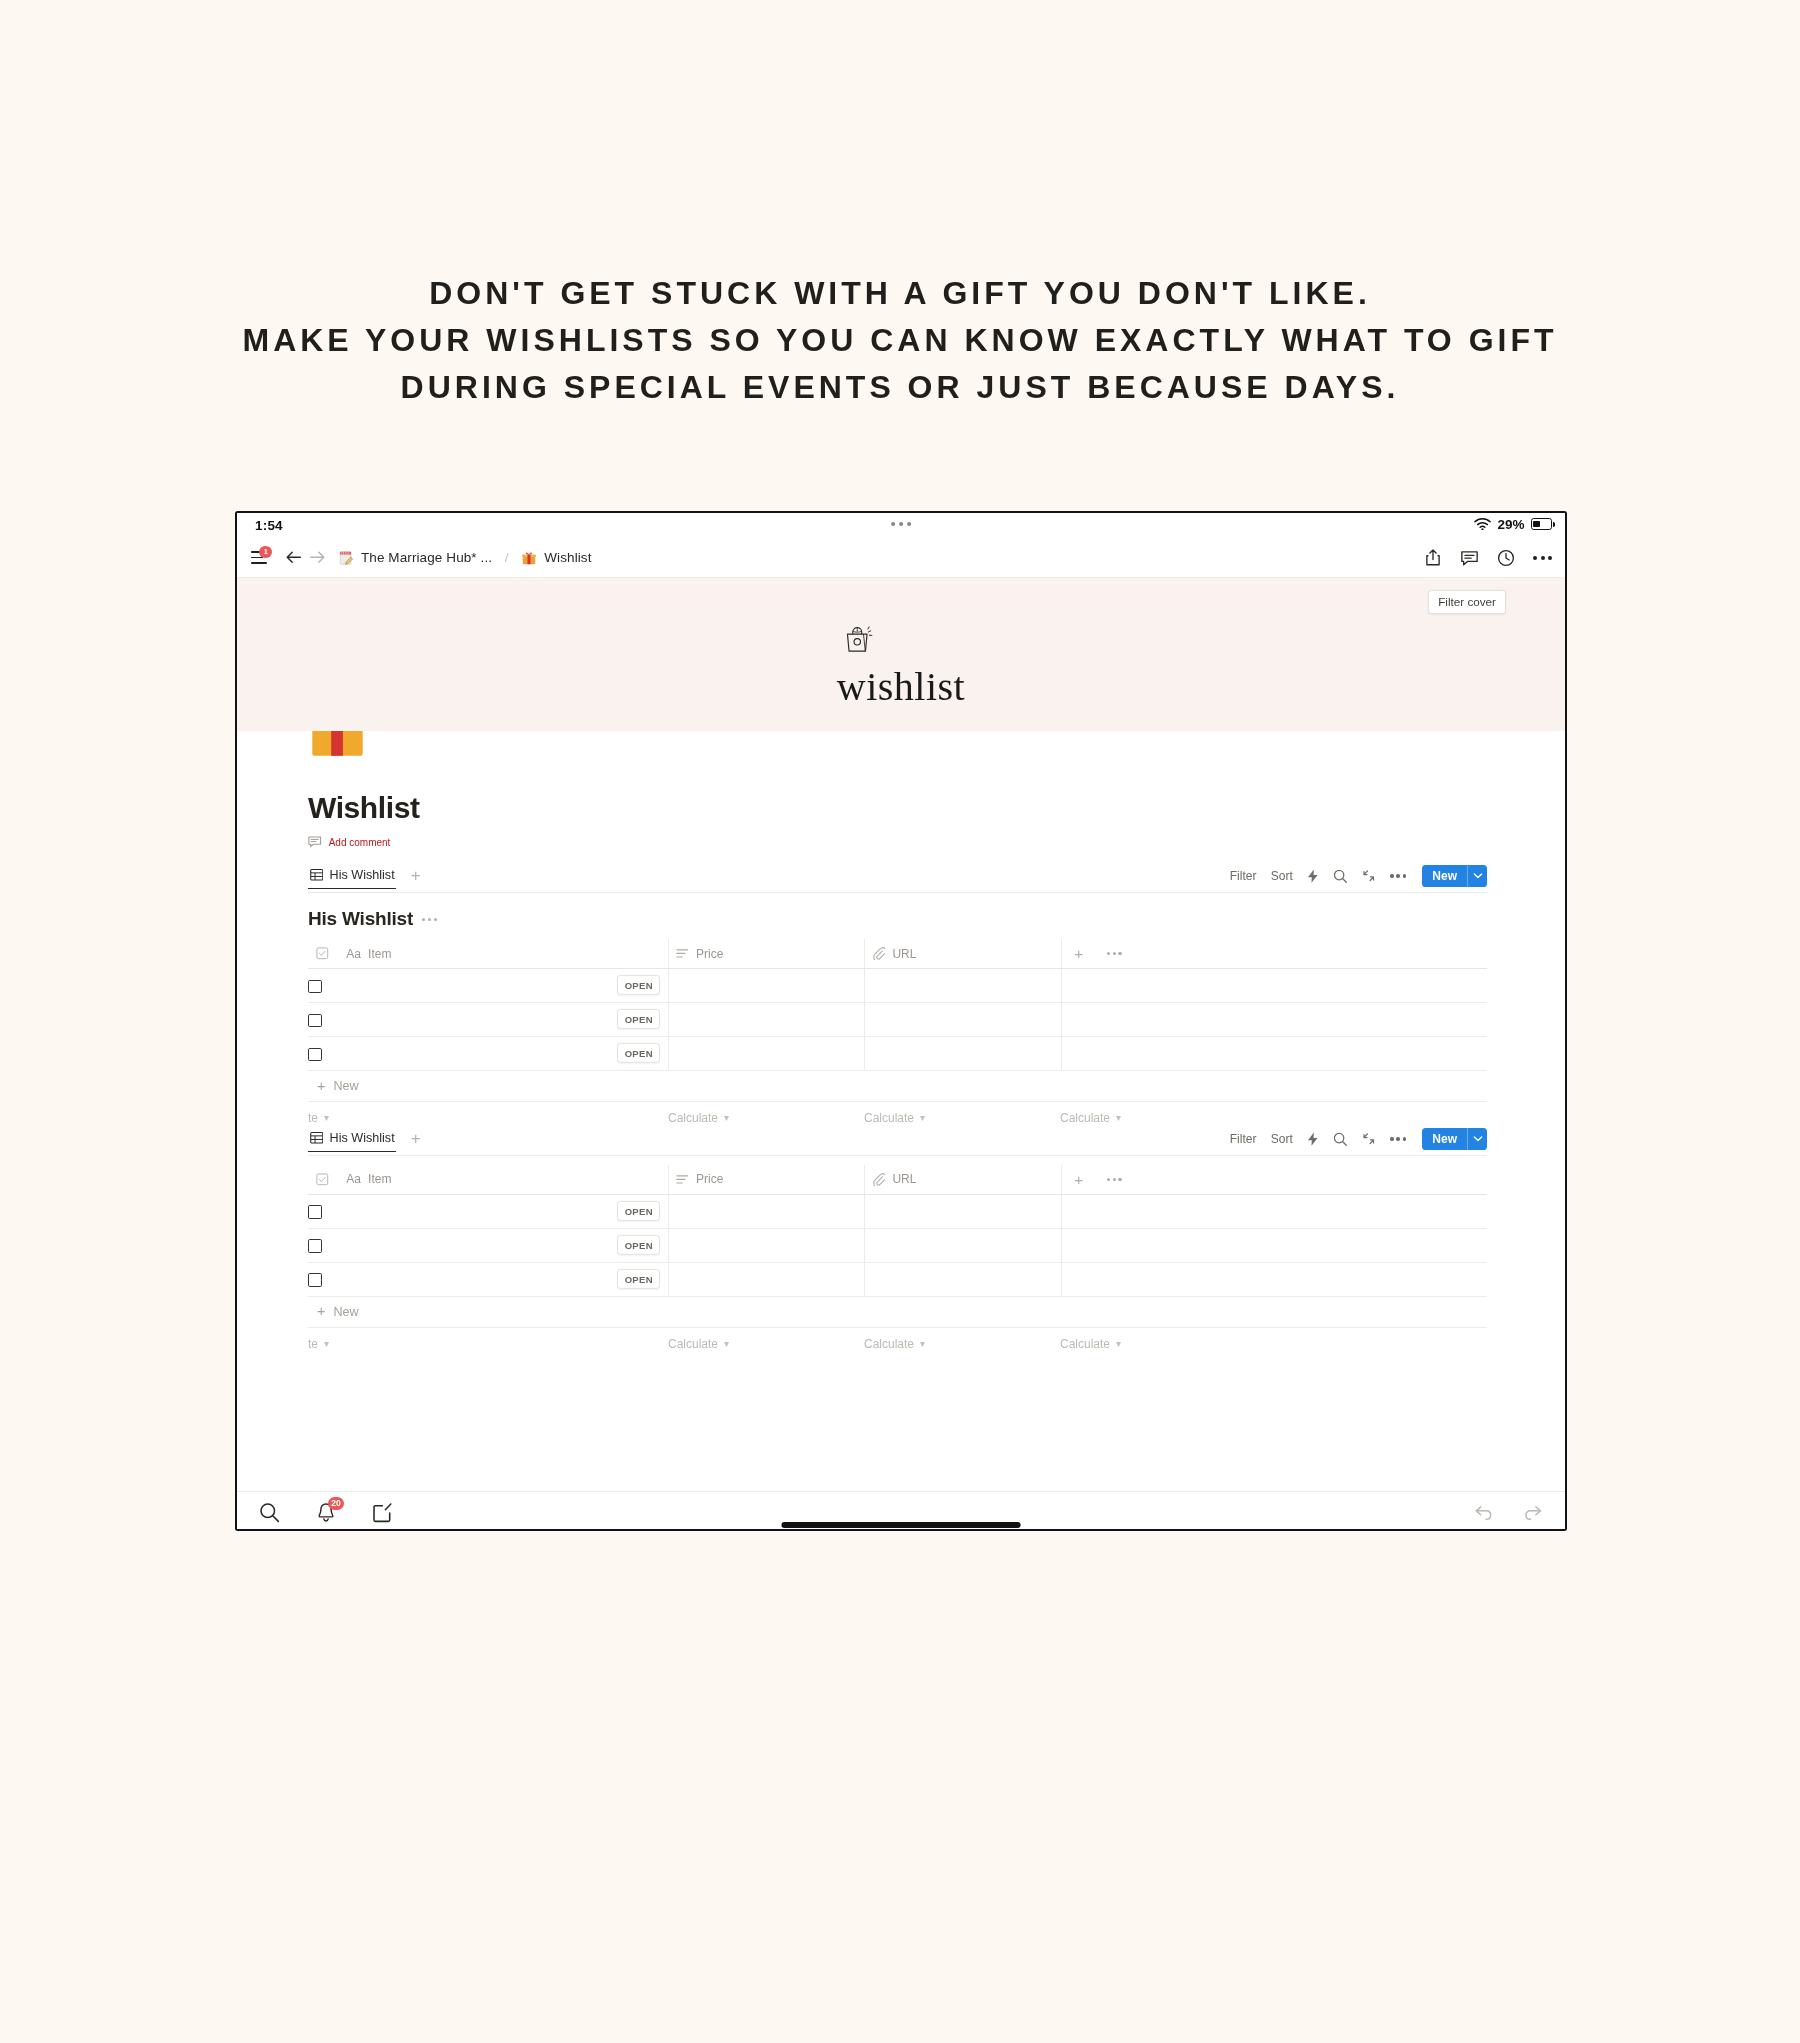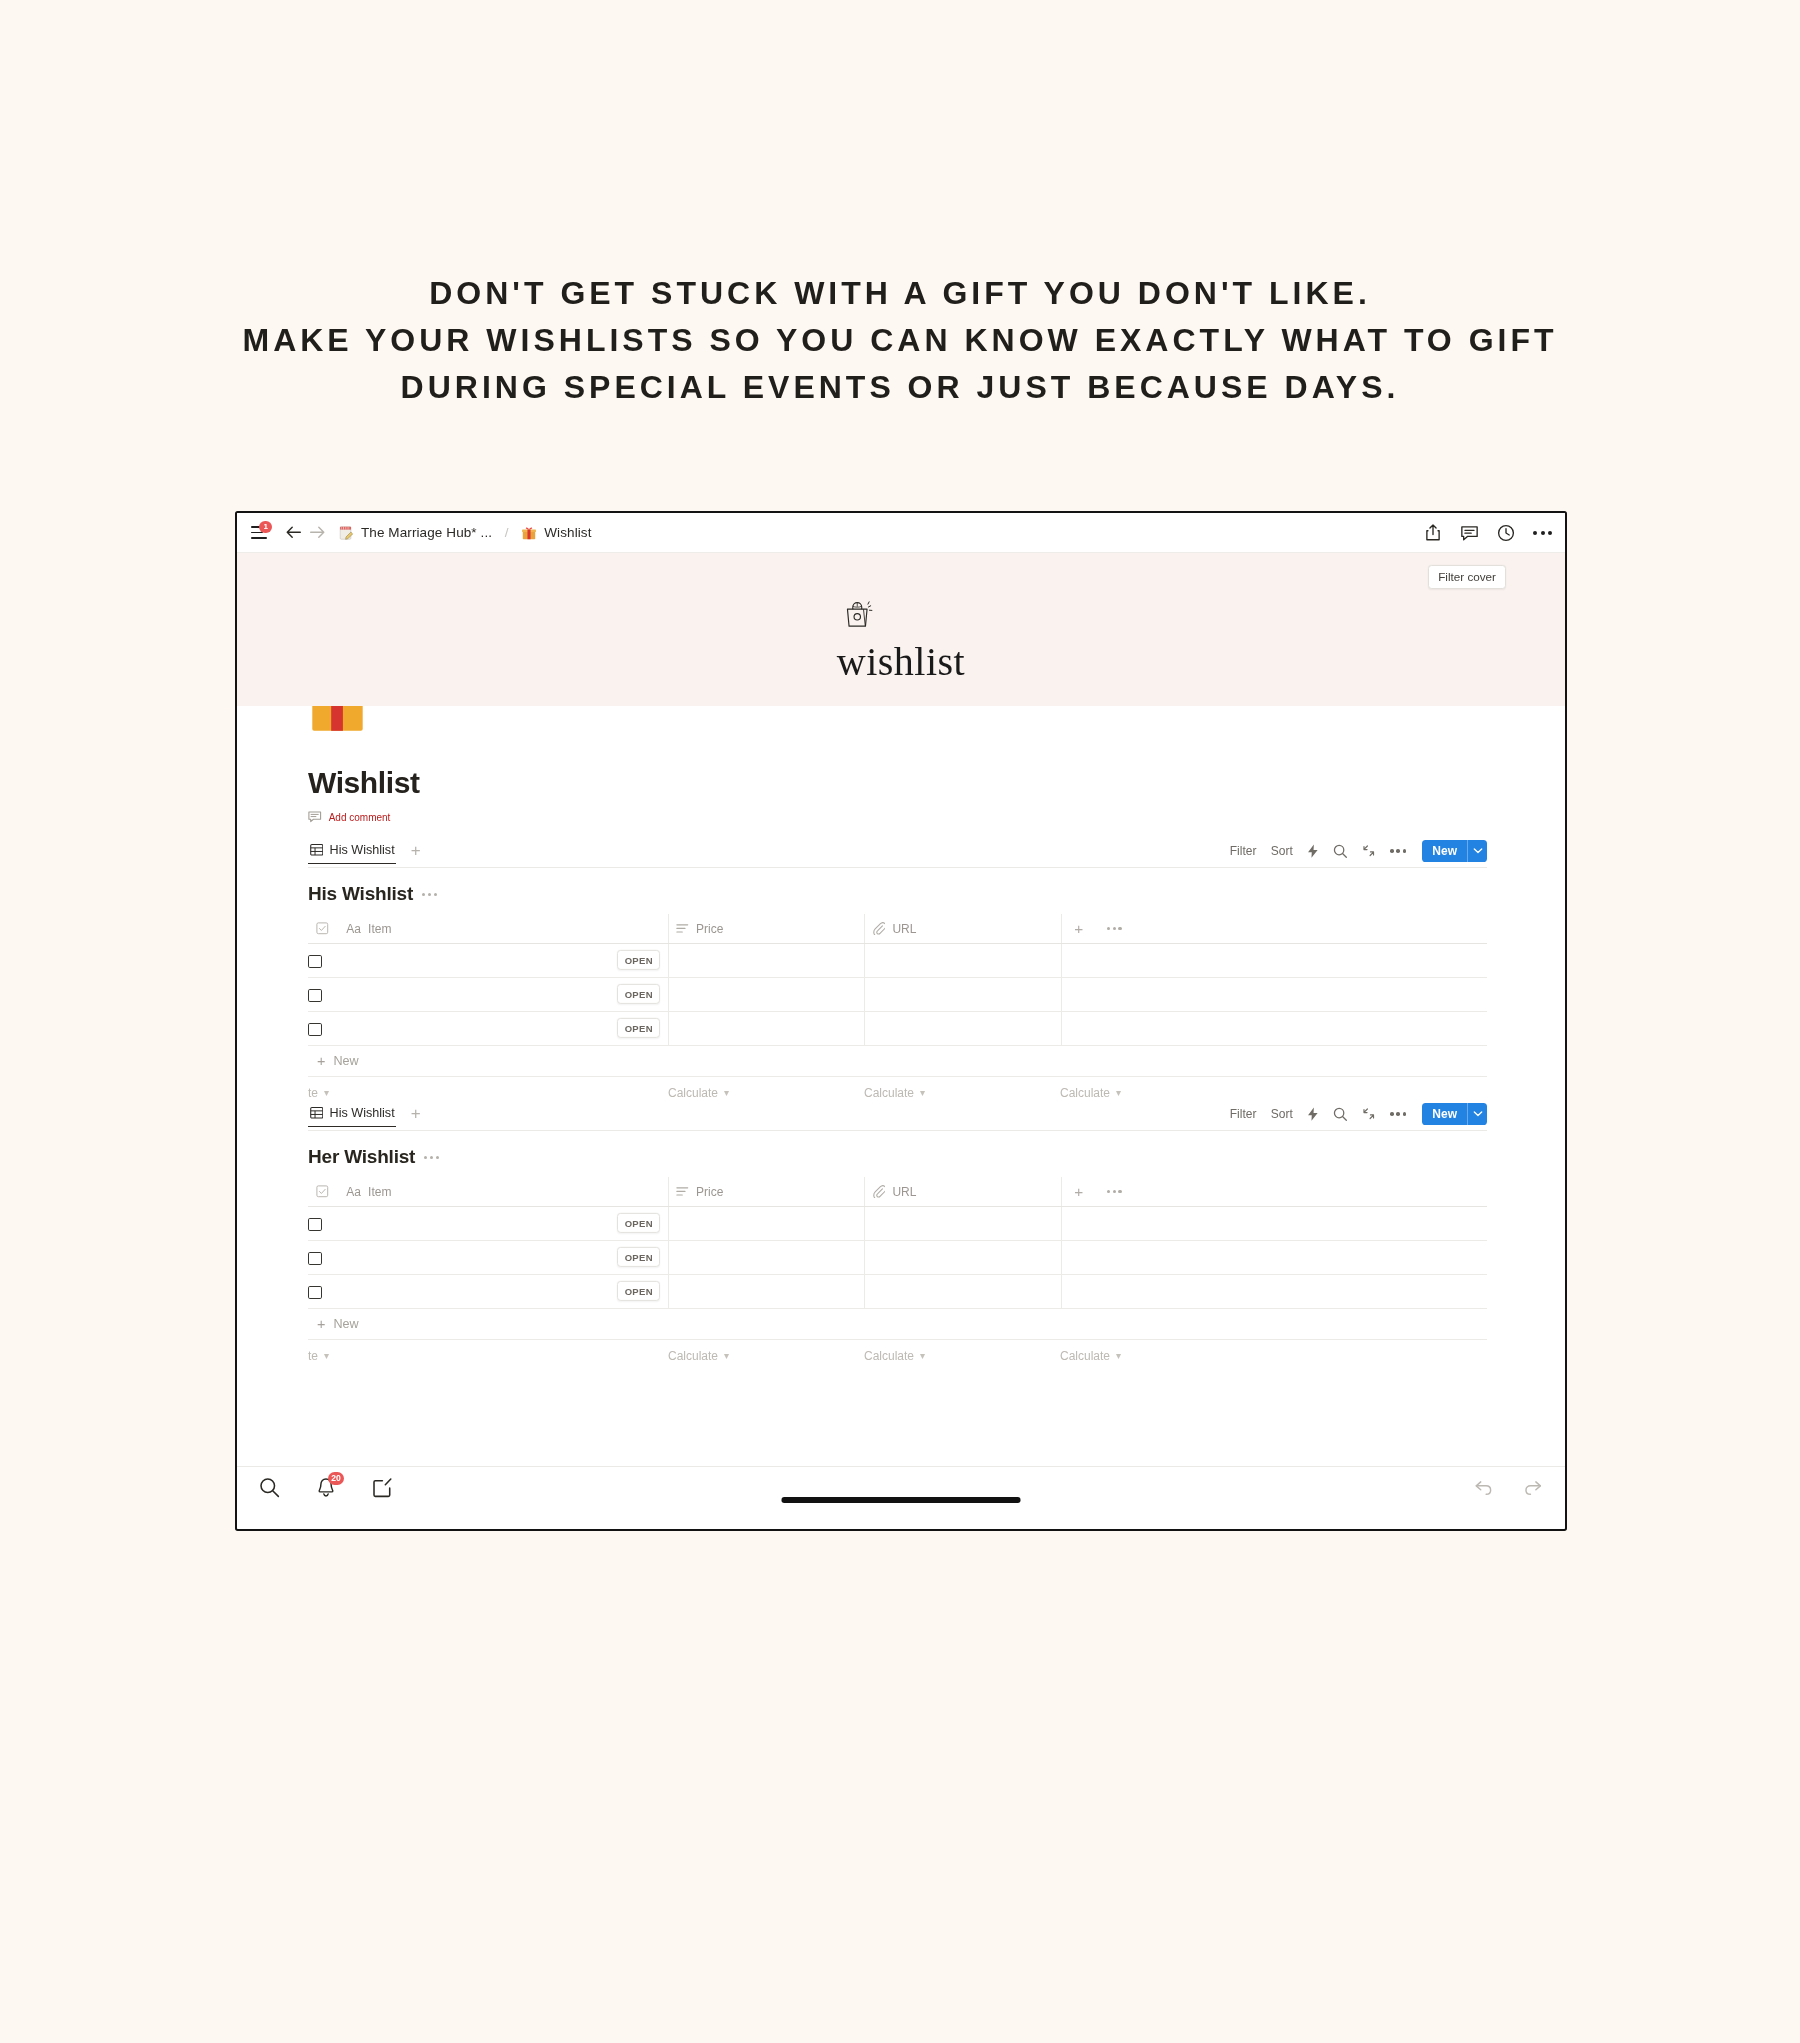--- a/index.html
+++ b/index.html
@@ -365,20 +365,42 @@
 <body>
 
 <div class="headline">
   <div>DON'T GET STUCK WITH A GIFT YOU DON'T LIKE.</div>
   <div>MAKE YOUR WISHLISTS SO YOU CAN KNOW EXACTLY WHAT TO GIFT</div>
   <div>DURING SPECIAL EVENTS OR JUST BECAUSE DAYS.</div>
 </div>
 
 <div class="tablet">
 
+  <div class="statusbar">
+    <div class="status-time">1:54</div>
+    <div class="status-dots">
+      <i></i>
+        <i></i>
+        <i></i>
+    </div>
+    <div class="status-right">
+      <span>
+        <svg width="17" height="12.6" viewBox="0 0 19 14">
+          <path d="M1 4.2C3.4 2 6.3 0.9 9.5 0.9S15.6 2 18 4.2" fill="none" stroke="#131313" stroke-width="1.7" stroke-linecap="round"></path>
+          <path d="M4 7.3C5.6 5.9 7.5 5.2 9.5 5.2s3.9 0.7 5.5 2.1" fill="none" stroke="#131313" stroke-width="1.7" stroke-linecap="round"></path>
+          <path d="M6.9 10.3c0.8-0.7 1.7-1 2.6-1s1.8 0.3 2.6 1" fill="none" stroke="#131313" stroke-width="1.7" stroke-linecap="round"></path>
+          <circle cx="9.5" cy="12.6" r="1.2" fill="#131313"></circle>
+        </svg>
+      </span>
+      <span class="status-batt-pct">29%</span>
+      <span class="batt">
+          <i></i>
+        </span>
+    </div>
+  </div>
 
   <div class="topnav">
     <div class="hamburger">
       <span></span>
         <span></span>
         <span></span>
       <div class="ham-badge">1</div>
     </div>
     <div class="navarrow">
       <svg width="18" height="14.4" viewBox="0 0 20 16">
@@ -701,28 +723,20 @@
             <span class="lbl">New</span>
             <span class="chev">
               <svg width="10" height="7.2" viewBox="0 0 11 8">
                   <path d="M1.4 2.2L5.5 6.1 9.6 2.2" fill="none" stroke="#fff" stroke-width="1.5" stroke-linecap="round" stroke-linejoin="round"></path>
                 </svg>
             </span>
           </div>
         </div>
       </div>
 
-      <div class="db-title">
-        <span>Her Wishlist</span>
-        <span class="dots">
-            <i></i>
-            <i></i>
-            <i></i>
-          </span>
-      </div>
 
       <table class="grid">
         <thead>
           <tr>
             <th class="col-check">
               <div class="hd">
                 <span>
                   <svg width="12.6" height="12.6" viewBox="0 0 14 14">
                     <rect x="1" y="1" width="12" height="12" rx="1.6" fill="none" stroke="#b9b5af" stroke-width="1.1"></rect>
                     <path d="M3.8 7.2l2.2 2.2 4.2-4.6" fill="none" stroke="#b9b5af" stroke-width="1.1" stroke-linecap="round" stroke-linejoin="round"></path>

